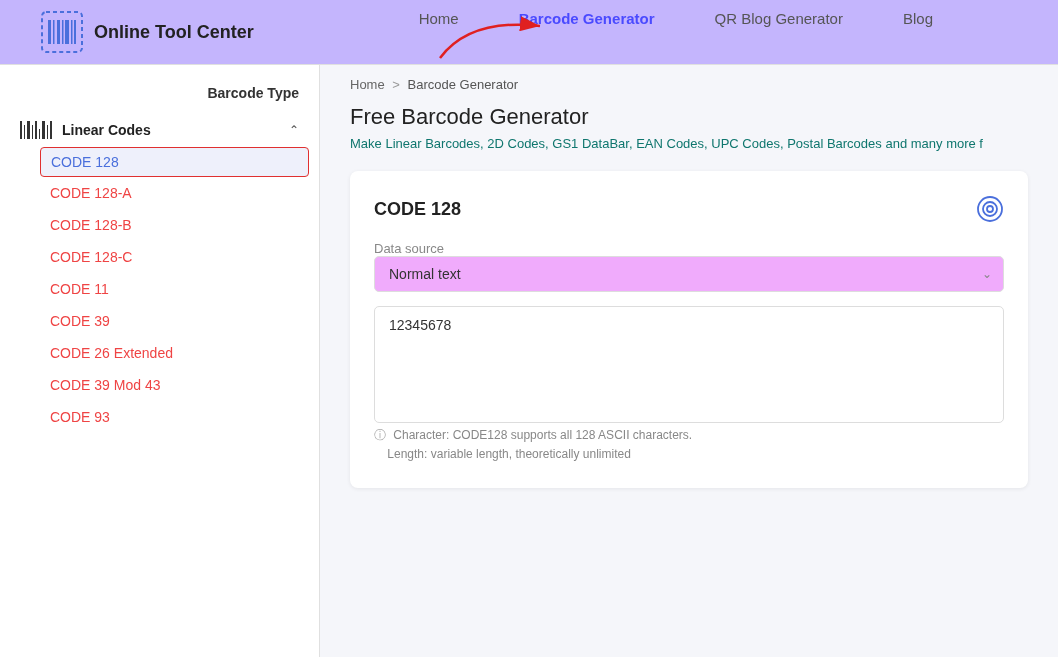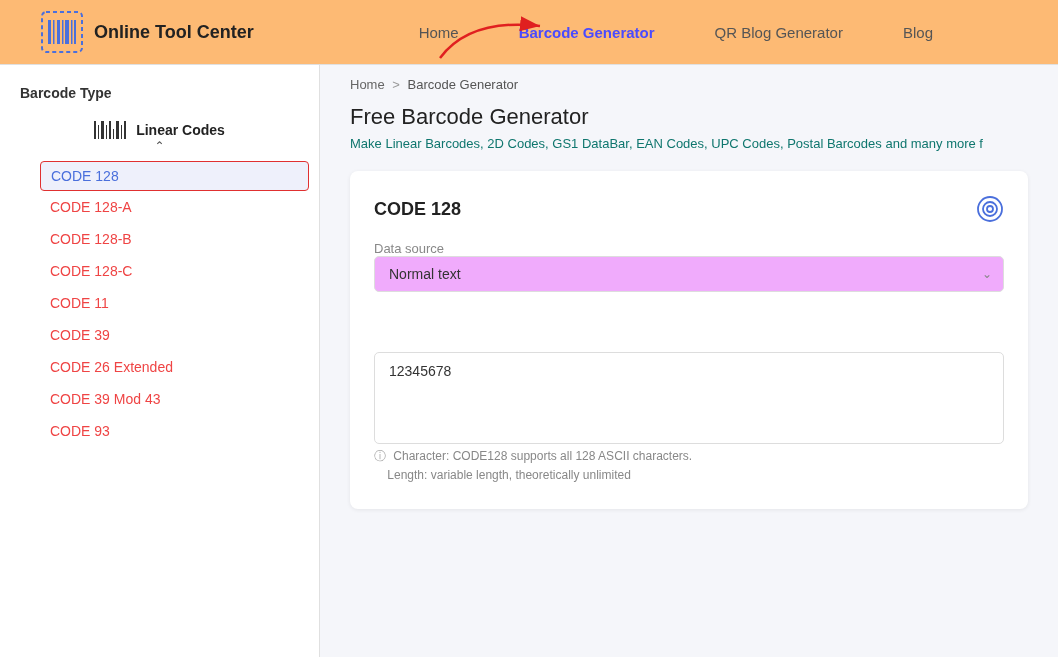--- a/index.html
+++ b/index.html
@@ -1,24 +1,24 @@
 <!DOCTYPE html>
 <html><head>
   <meta charset="utf-8">
   <style>
     * { box-sizing: border-box; margin: 0; padding: 0; }
     body { font-family: Arial, sans-serif; font-size: 14px; color: #333; background: #fff; }
 
     
     .header {
       display: flex;
-      align-items: center;
+      align-items: flex-start;
       padding: 10px 40px;
       border-bottom: 1px solid #e0e0e0;
-      background: #fdba74;
+      background: #c4b5fd;
       position: relative;
     }
     .logo-area {
       display: flex;
       align-items: center;
       margin-right: 80px;
     }
     .logo-icon {
       width: 44px;
       height: 44px;
@@ -60,28 +60,28 @@
       border-right: 1px solid #e0e0e0;
       padding: 20px 0;
       overflow-y: auto;
       background: #fff;
     }
     .sidebar-section-title {
       font-size: 14px;
       font-weight: 600;
       color: #333;
       padding: 0 20px 12px 20px;
+      text-align: right;
     }
     .sidebar-group-header {
       display: flex;
       align-items: center;
       padding: 8px 20px;
       cursor: pointer;
       justify-content: space-between;
-      flex-direction: column;
     }
     .sidebar-group-header-left {
       display: flex;
       align-items: center;
       gap: 10px;
     }
     .sidebar-group-label {
       font-size: 14px;
       font-weight: bold;
       color: #222;
@@ -191,29 +191,28 @@
       position: absolute;
       right: 12px;
       top: 50%;
       transform: translateY(-50%);
       color: #888;
       pointer-events: none;
       font-size: 12px;
     }
     .textarea-field {
       width: 100%;
-      height: 92px;
+      height: 117px;
       padding: 10px 14px;
       border: 1px solid #ddd;
       border-radius: 5px;
       font-size: 14px;
       color: #333;
       resize: none;
       font-family: inherit;
-      margin-top: 46px;
     }
     .hint-text {
       font-size: 12px;
       color: #888;
       line-height: 1.6;
     }
     .hint-icon {
       color: #aaa;
       margin-right: 4px;
     }

